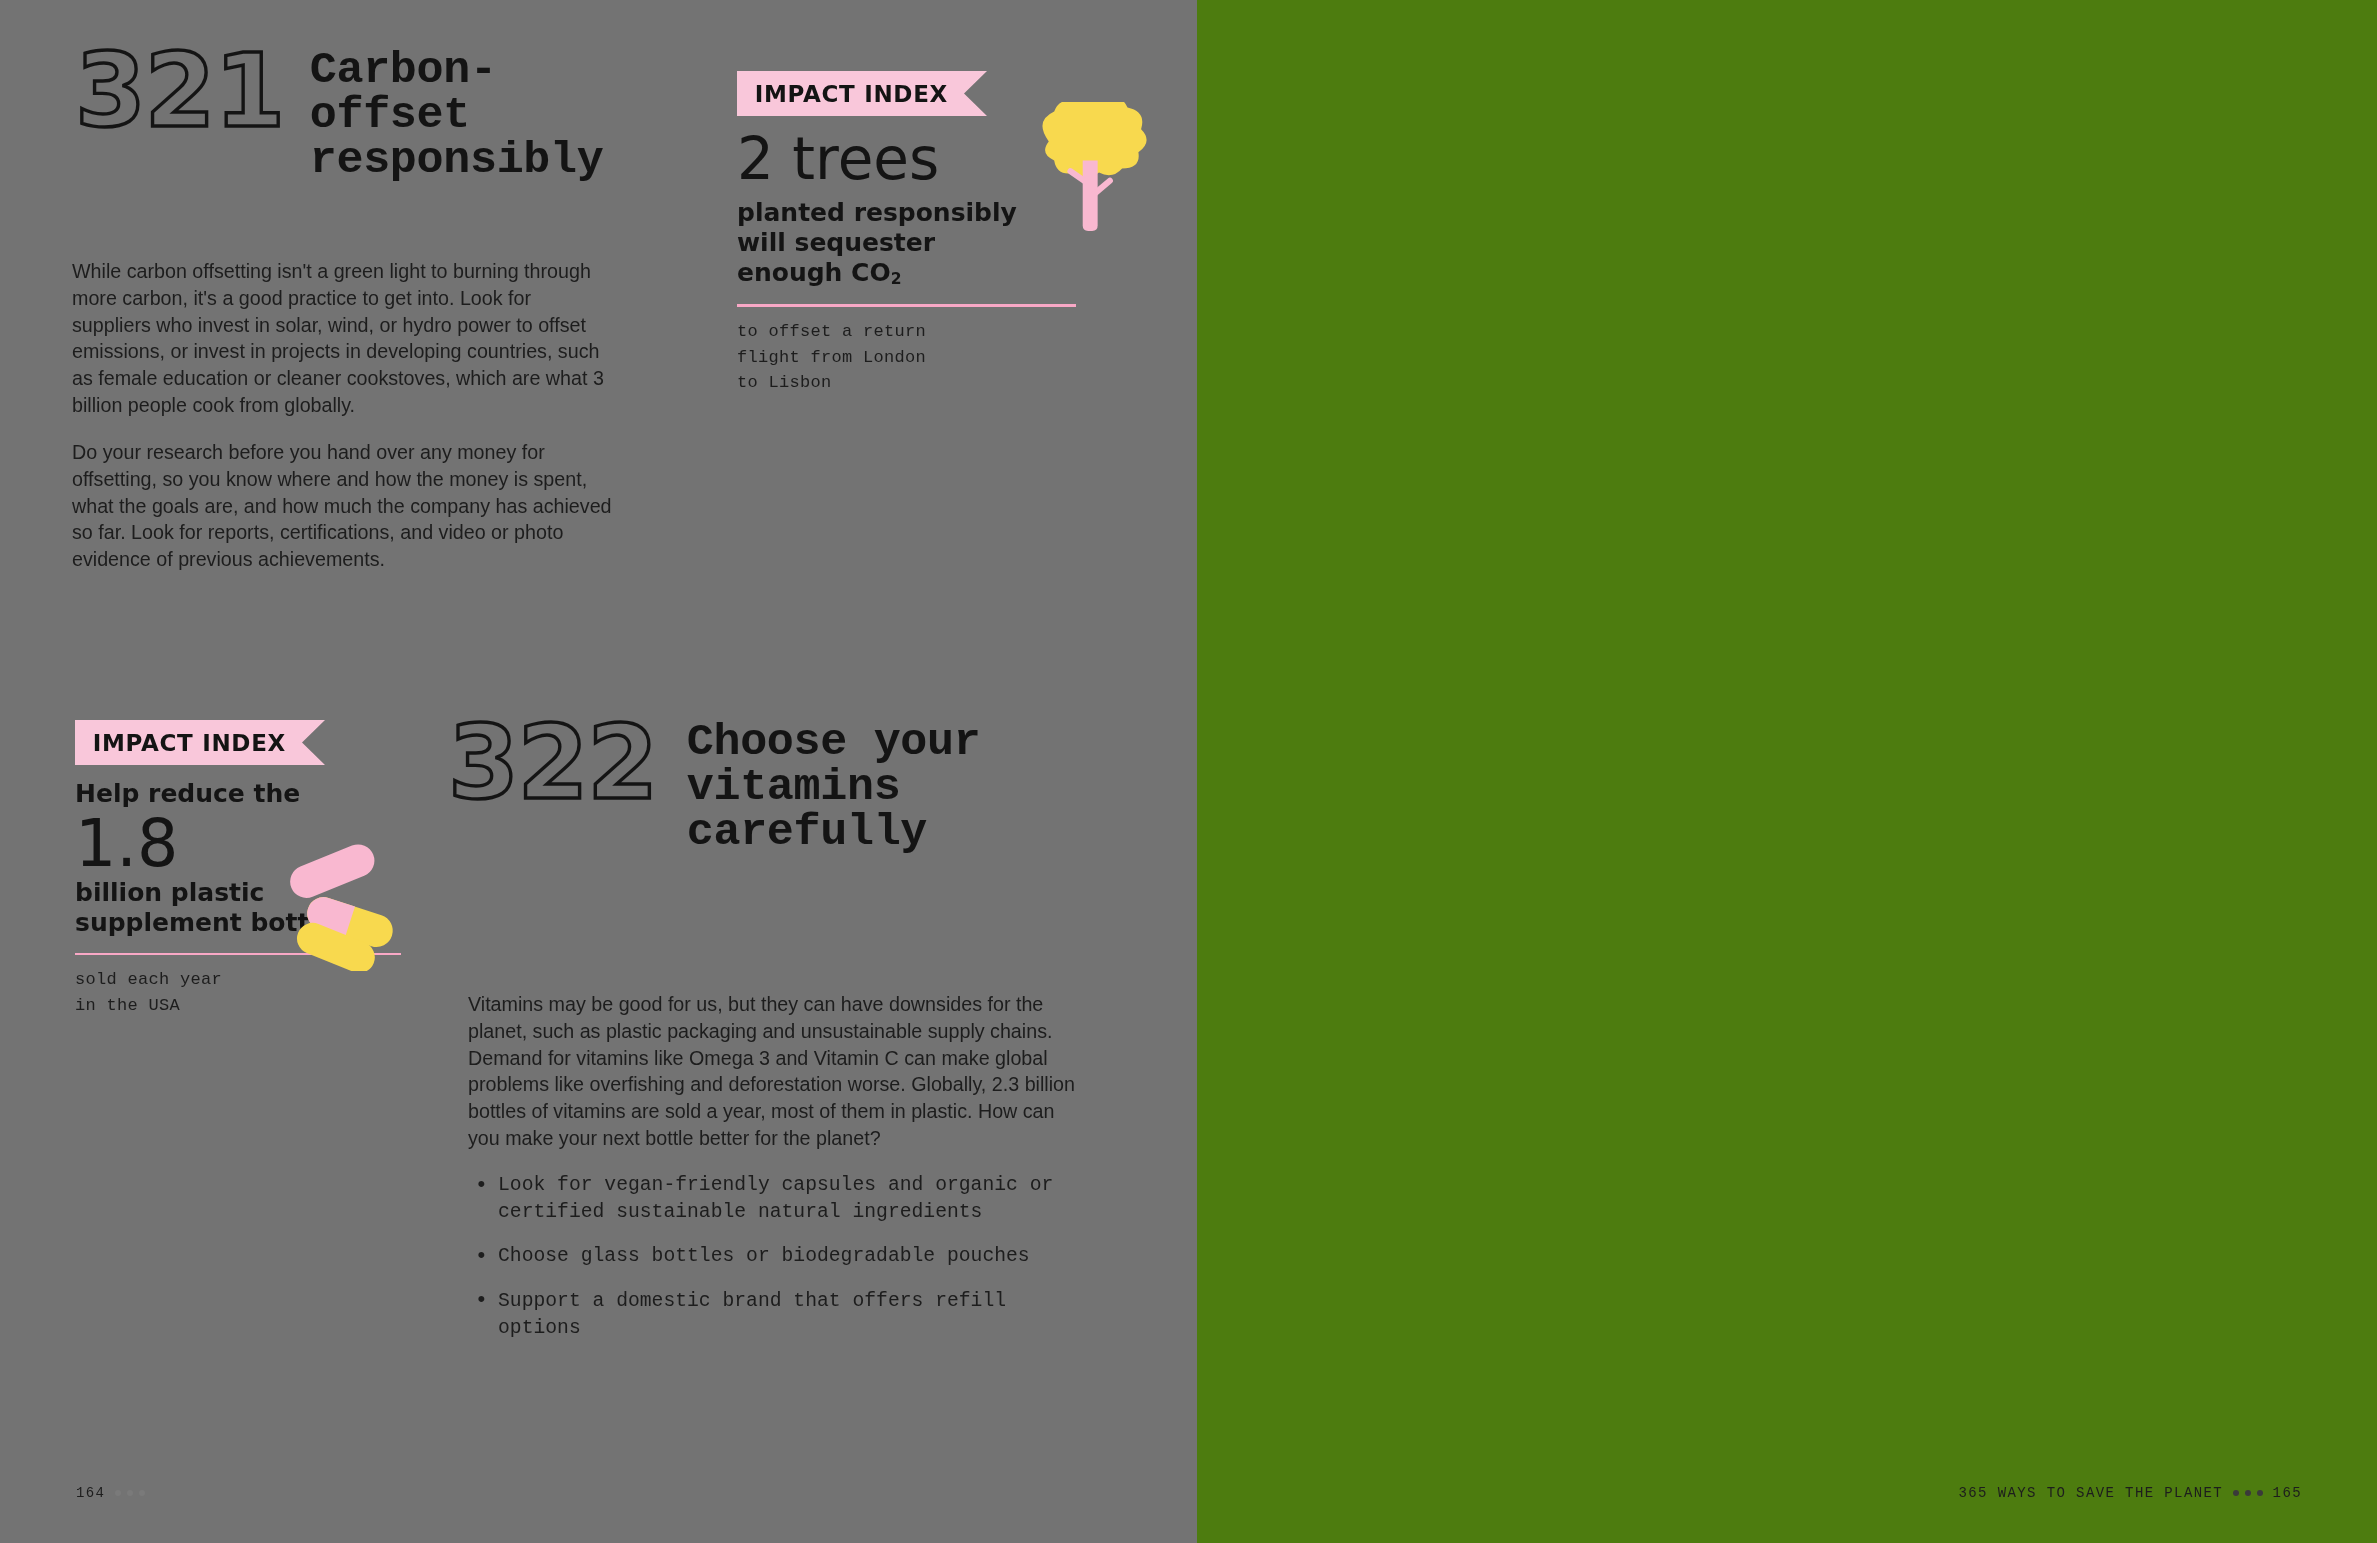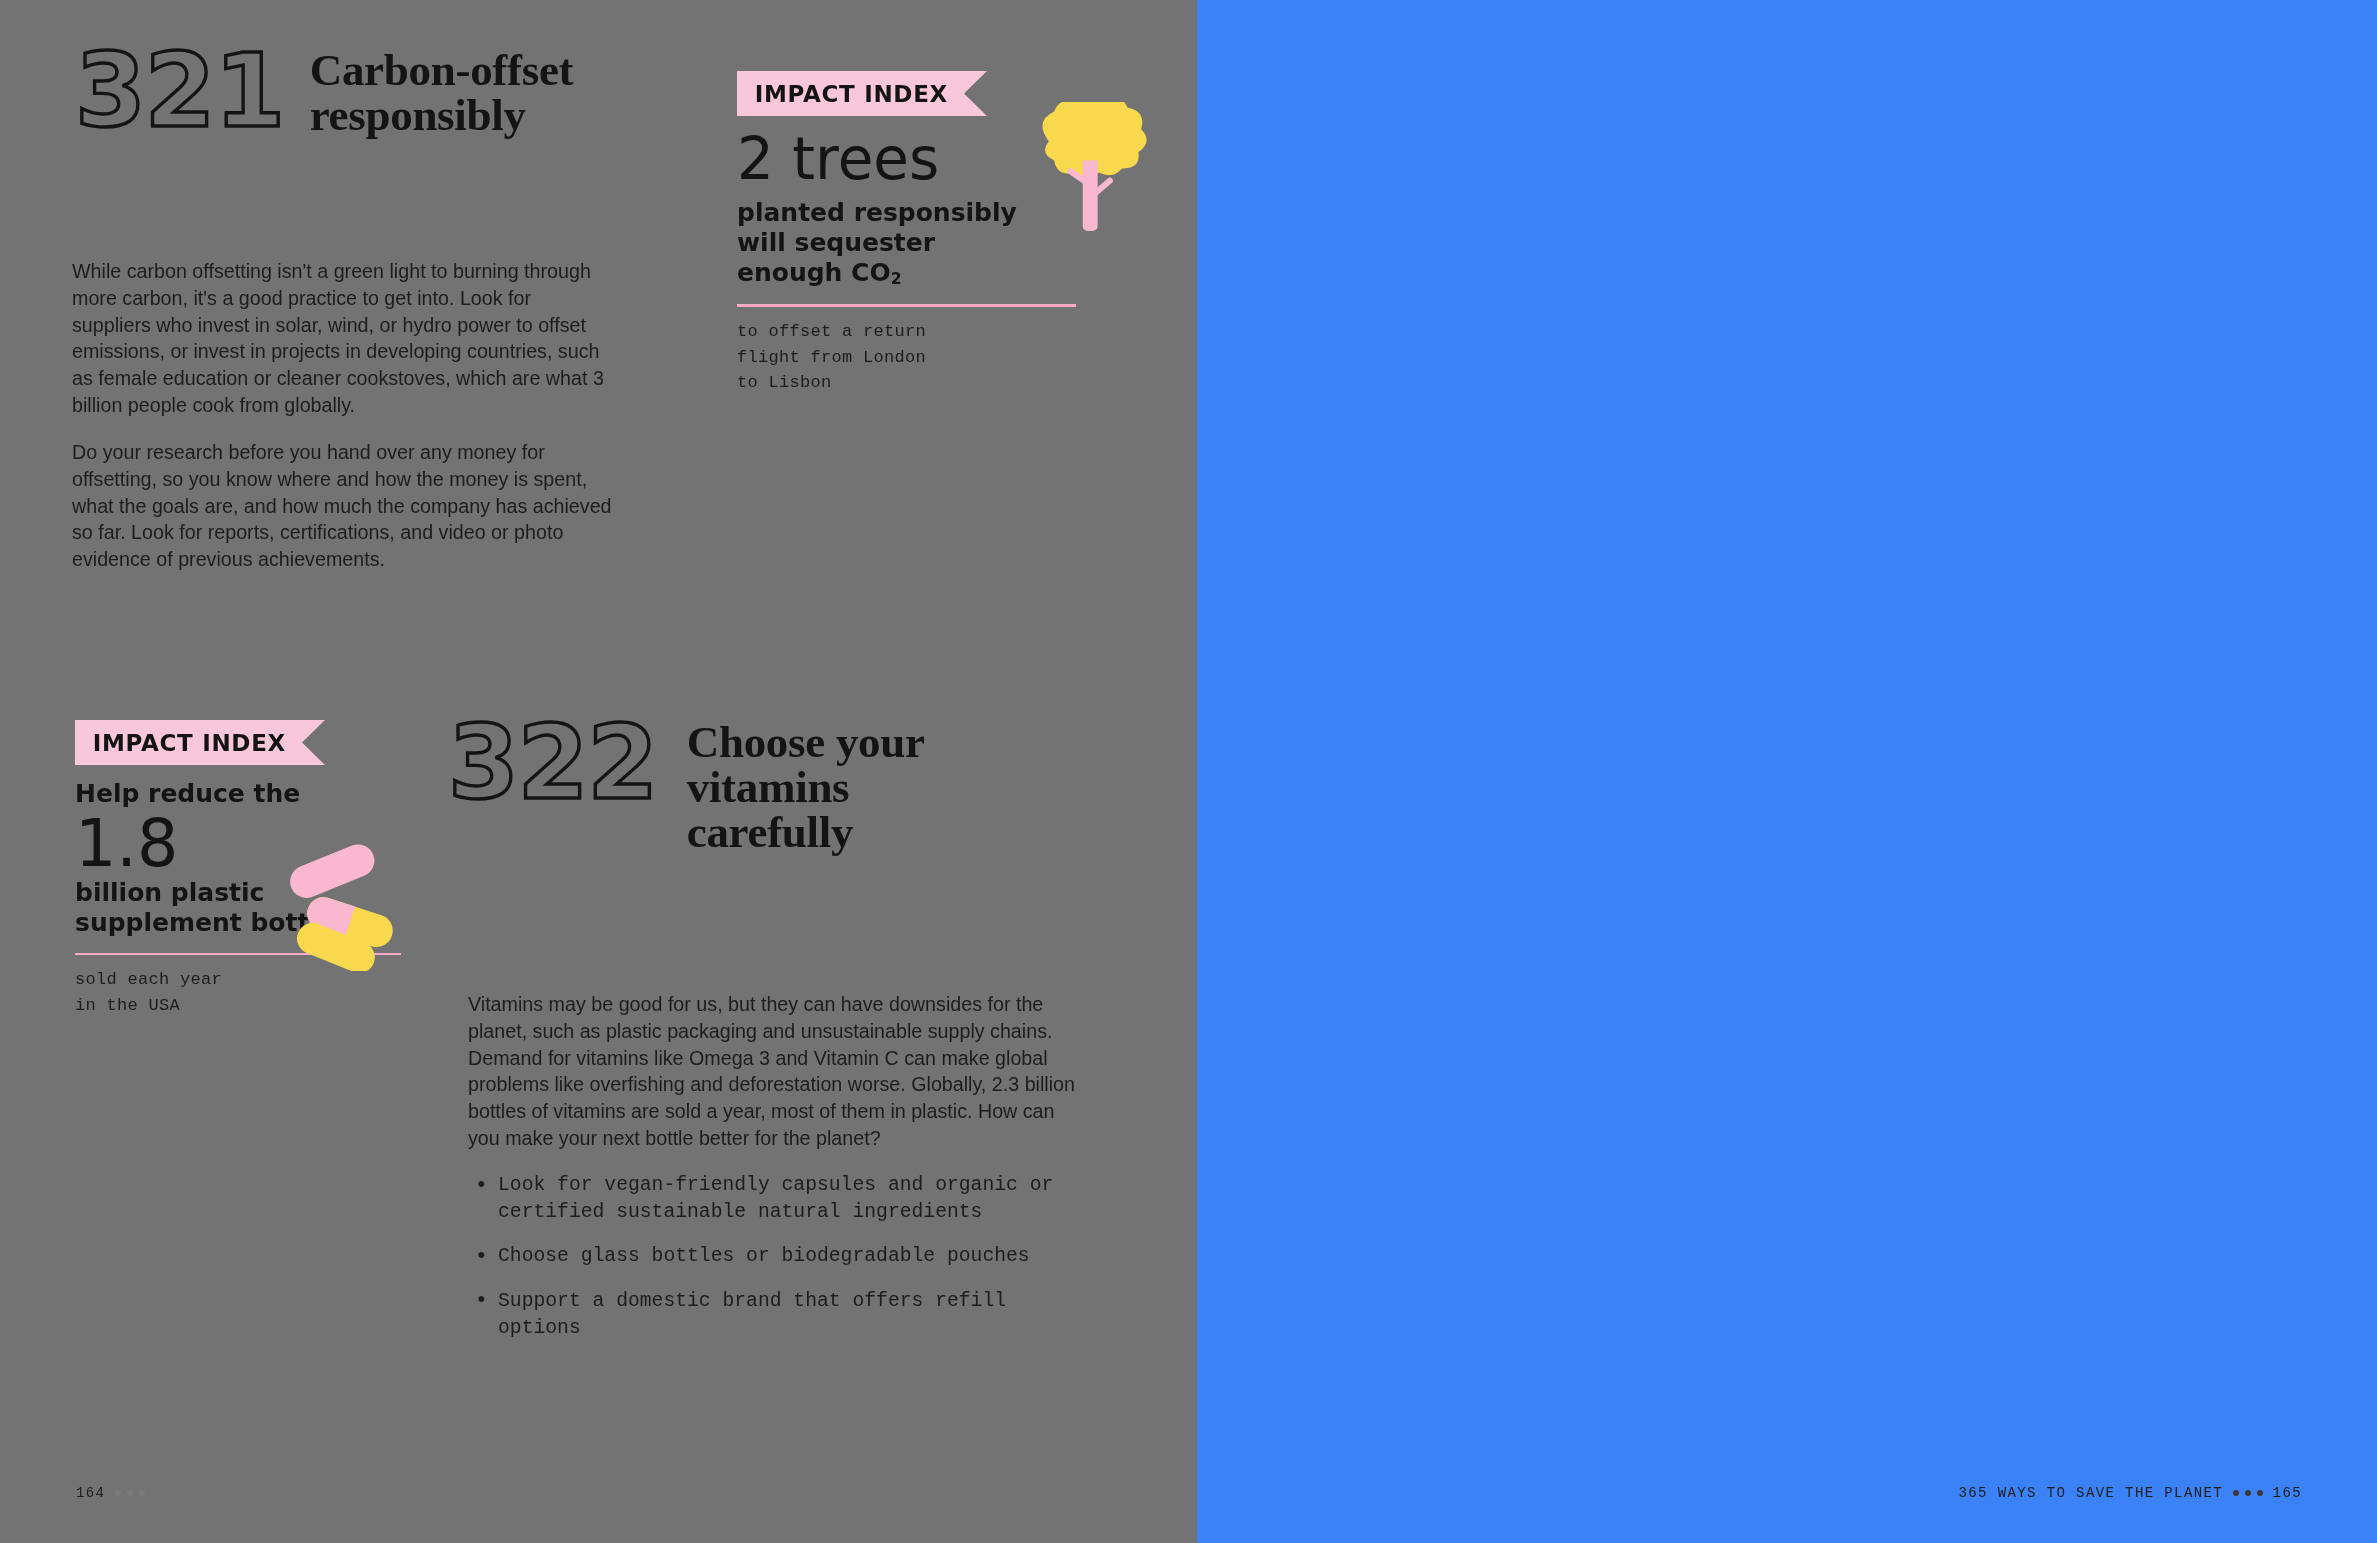--- a/index.html
+++ b/index.html
@@ -18,35 +18,35 @@
     position: relative;
     width: 1197px;
     height: 1544px;
     background: #737373;
     flex: 0 0 1197px;
   }
   .page-right {
     position: relative;
     width: 1181px;
     height: 1544px;
-    background: #3b82f6;
+    background: #4d7c0f;
     flex: 0 0 1181px;
   }
 
   
   .num-outline {
     font-family: "DejaVu Sans", sans-serif;
     font-weight: bold;
     color: transparent;
     -webkit-text-stroke: 3.4px #141414;
     letter-spacing: -1.4px;
     line-height: 0.85;
   }
   .headline {
-    font-family: Liberation Serif, serif;
+    font-family: Liberation Mono, monospace;
     font-weight: bold;
     color: #141414;
     line-height: 1.0;
     letter-spacing: -0.3px;
   }
   .body-text {
     font-family: "Liberation Sans", sans-serif;
     font-size: 19.7px;
     line-height: 1.36;
     color: #1d1d1d;

